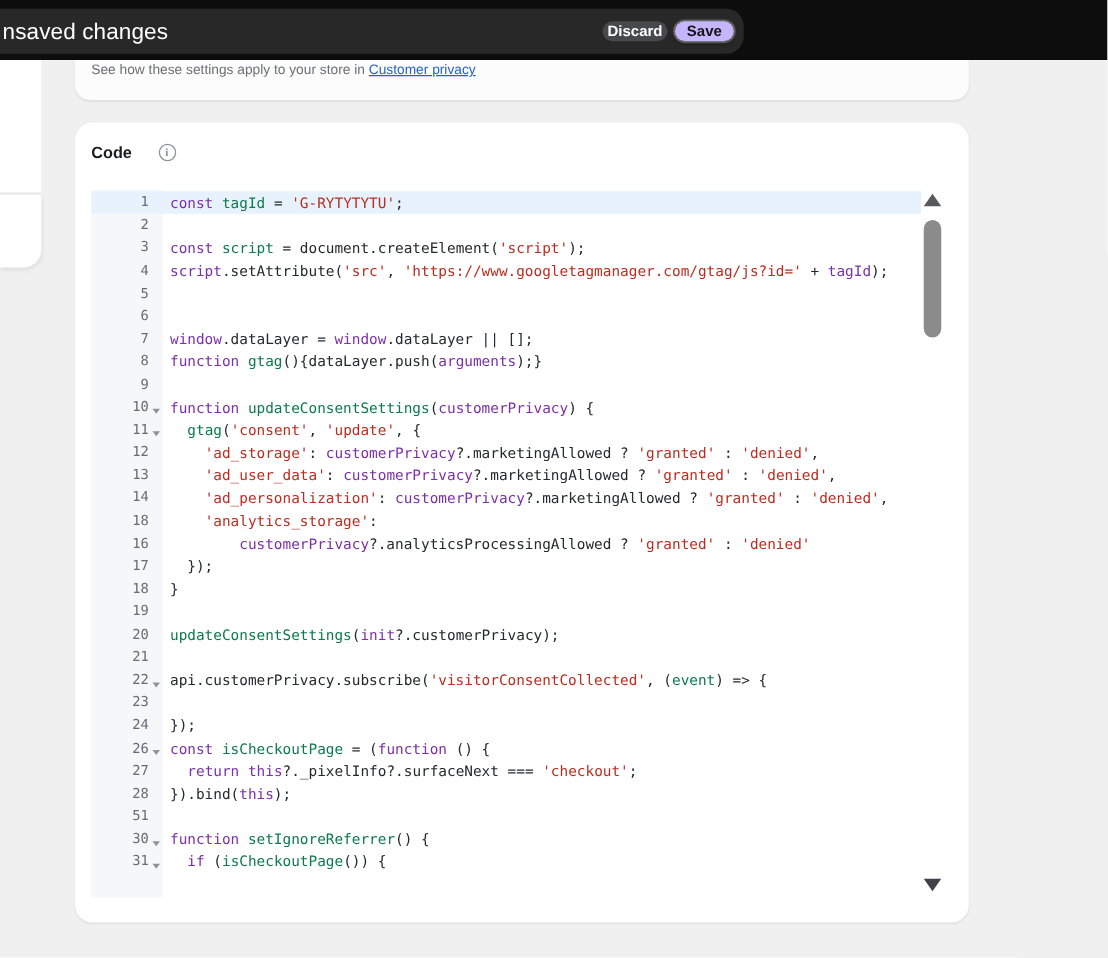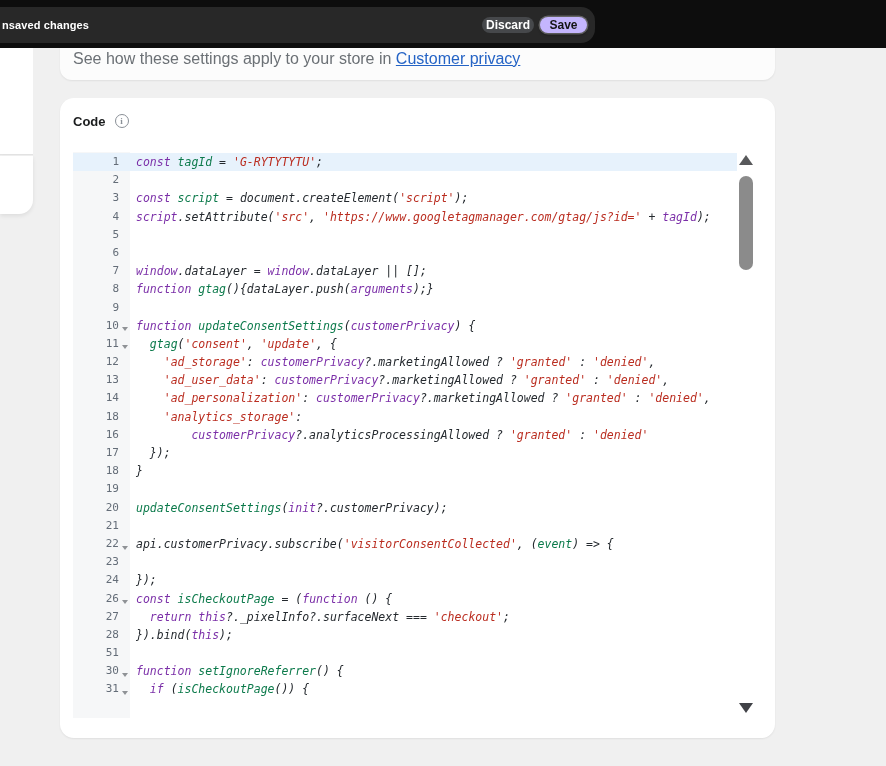--- a/index.html
+++ b/index.html
@@ -3,60 +3,60 @@
 <meta charset="utf-8">
 <style>
   * { margin:0; padding:0; box-sizing:border-box; }
   html,body { width:886px; height:766px; overflow:hidden; }
   body { position:relative; background:#f0f0f0; font-family:"Liberation Sans", sans-serif; }
 
   
   .top-strip { position:absolute; left:0; top:0; width:886px; height:48px; background:#0d0d0d; z-index:30; }
   .save-bar { position:absolute; left:-18px; top:7px; width:613px; height:36px; background:#282828;
               border-radius:14px; display:flex; align-items:center; padding:0 8px 0 20px; }
-  .save-bar-label { color:#fff; font-size:11px; font-weight:700; letter-spacing:.1px; margin-right:auto; }
+  .save-bar-label { color:#fff; font-size:18px; font-weight:400; letter-spacing:.1px; margin-right:auto; }
   .btn { height:16px; border:none; border-radius:8px; font-size:12px; font-weight:700;
          font-family:"Liberation Sans", sans-serif; cursor:pointer; }
   .btn-discard { width:52px; background:#46484b; color:#fff; margin-right:6px; }
   .btn-save { width:47px; background:#c4b5fd; color:#141414;
               box-shadow:0 0 0 1.5px rgba(255,255,255,.28), 0 2px 3px rgba(0,0,0,.4); }
 
   
   .side-a { position:absolute; left:0; top:48px; width:33px; height:107px; background:#fff;
             border-bottom:1px solid #e3e3e3; z-index:5; }
   .side-b { position:absolute; left:0; top:156px; width:33px; height:58px; background:#fff;
             border-radius:0 0 14px 0; box-shadow:0 2px 4px rgba(0,0,0,.08); z-index:5; }
 
   
   .banner-card { position:absolute; left:60px; top:26px; width:715px; height:54px; background:#fcfcfc;
                  border-radius:12px; box-shadow:0 1px 2px rgba(0,0,0,.07); padding:24px 13px 0 13px;
-                 font-size:16px; color:#6b7075; z-index:10; }
+                 font-size:11px; color:#6b7075; z-index:10; }
   .banner-card a { color:#2463c5; text-decoration:underline; cursor:pointer; }
 
   
   .code-card { position:absolute; left:60px; top:98px; width:715px; height:640px; background:#fff;
                border-radius:14px; box-shadow:0 1px 2px rgba(0,0,0,.07); z-index:10; }
-  .code-header { display:flex; padding:16px 13px 0 13px; }
+  .code-header { display:flex; align-items:center; padding:16px 13px 0 13px;gap:12px; }
   .code-title { font-size:13px; font-weight:700; color:#1a1c1d; }
   .info-icon { display:inline-flex; align-items:center; justify-content:center; width:14px; height:14px;
                margin-left:9px; border:1.3px solid #8a9097; border-radius:50%; color:#8a9097;
                font-size:9px; font-weight:700; font-family:"Liberation Serif", serif; cursor:pointer; }
 
   
   .editor { position:absolute; left:13px; top:54px; width:682px; height:566px; overflow:hidden;
             font-family:"DejaVu Sans Mono", monospace; font-size:11.5px; background:#fff; }
   .gutter-bg { position:absolute; left:0; top:0; width:57px; height:100%; background:#f6f7f8; }
   .lines { position:absolute; left:0; top:1px; width:664px; }
   .line { display:flex; align-items:center; height:18.2px; line-height:18.2px; white-space:pre; }
   .line.active { background:#e7f2fc; }
   .ln-cell { display:inline-block; width:46px; text-align:right; color:#646d78; font-size:11px; flex:none; }
   .fold-cell { display:inline-flex; width:11px; justify-content:center; flex:none; }
   .fold-cell i { display:inline-block; width:0; height:0; border-left:3.5px solid transparent;
                  border-right:3.5px solid transparent; border-top:4.5px solid #8f9296; margin-top:7px; }
-  .code-text { padding-left:6px; color:#24292e;font-style:italic; }
+  .code-text { padding-left:6px; color:#24292e; }
   .tk-k { color:#7b2fa8; }
   .tk-d { color:#0c7a4b; }
   .tk-s { color:#ba2d20; }
   .tk-t { color:#24292e; }
 
   
   .scrollcol { position:absolute; right:0; top:0; width:18px; height:100%; background:#fff; }
   .sb-up { width:0; height:0; border-left:7px solid transparent; border-right:7px solid transparent;
            border-bottom:10px solid #58595b; margin:3px auto 0 auto; cursor:pointer; }
   .sb-thumb { position:absolute; left:2px; top:24px; width:14px; height:94px; background:#8b8b8b;

